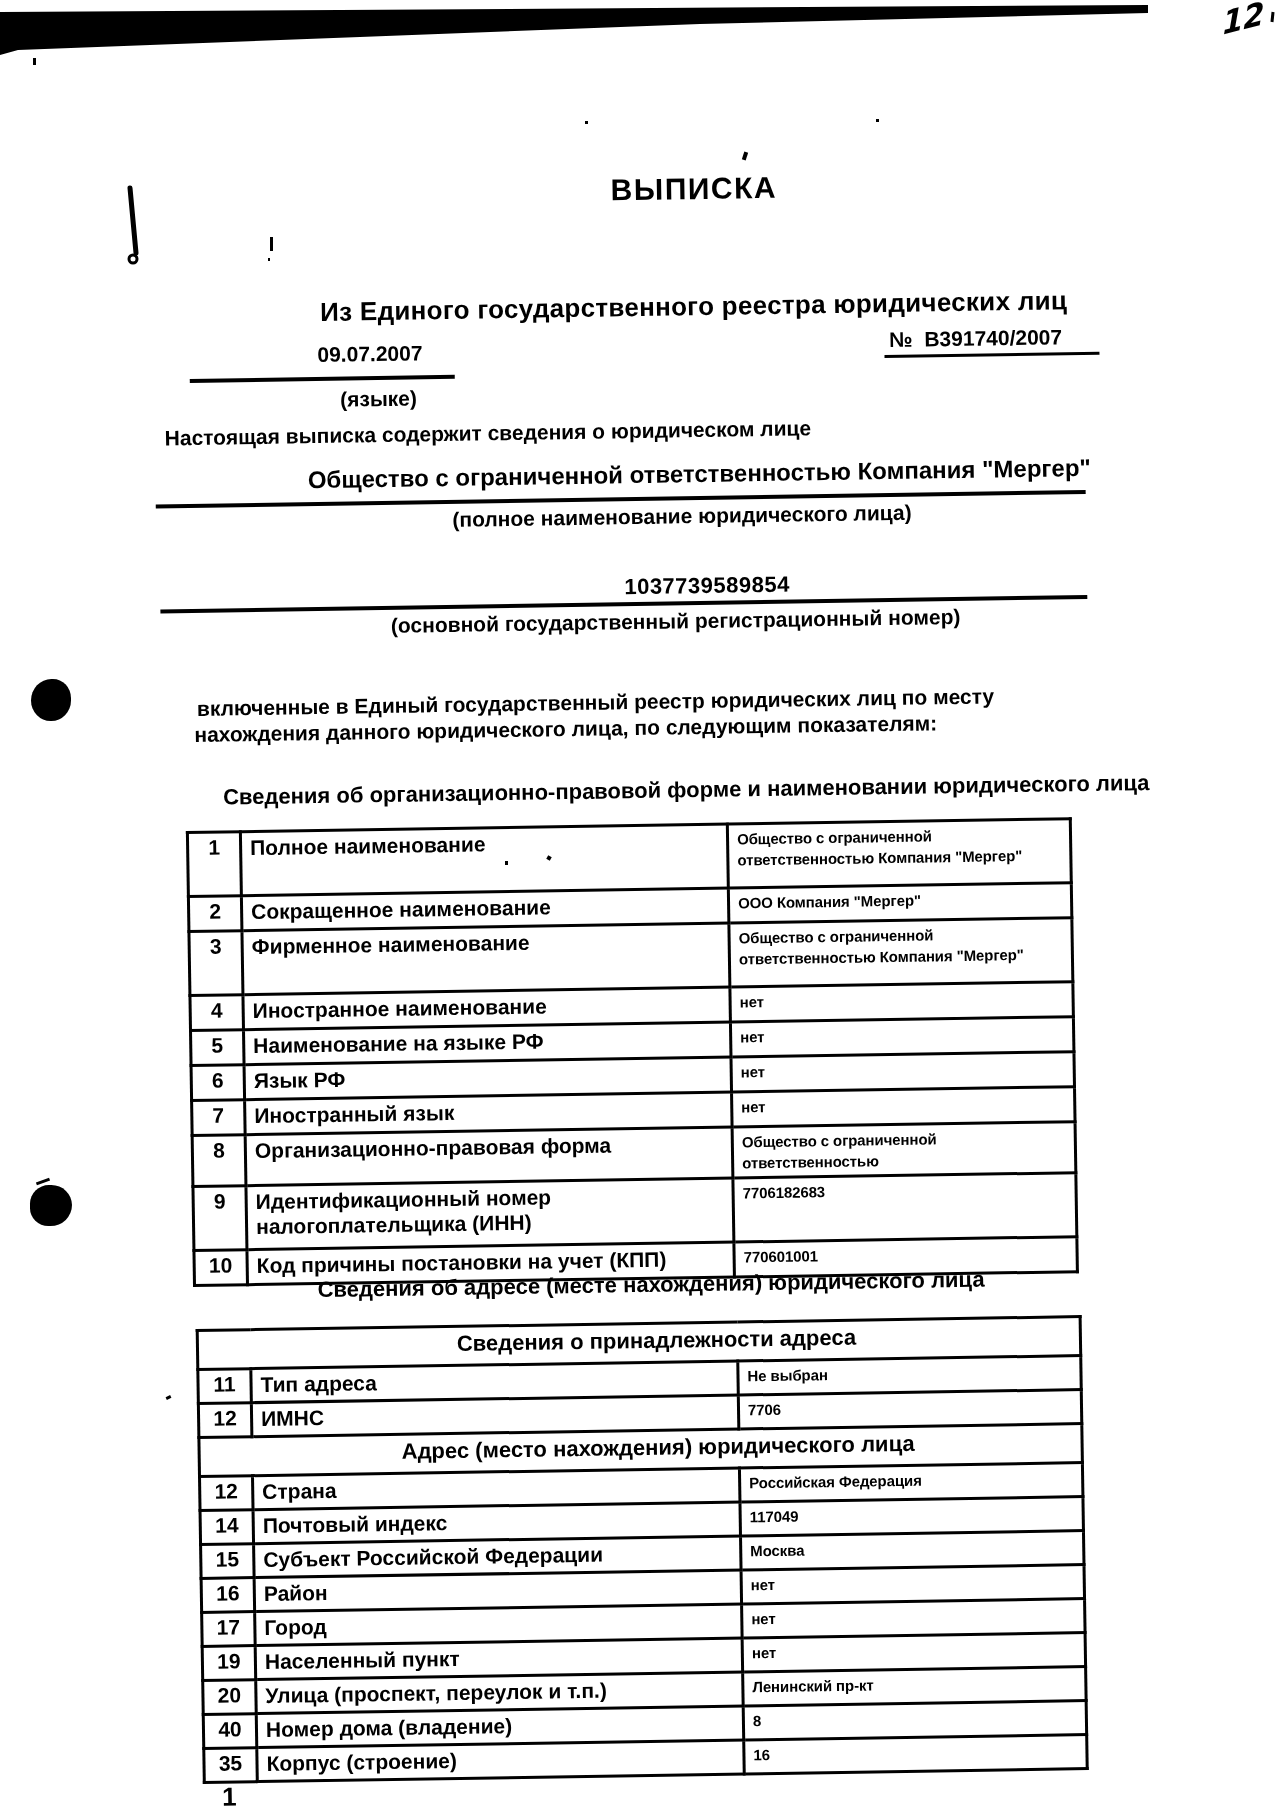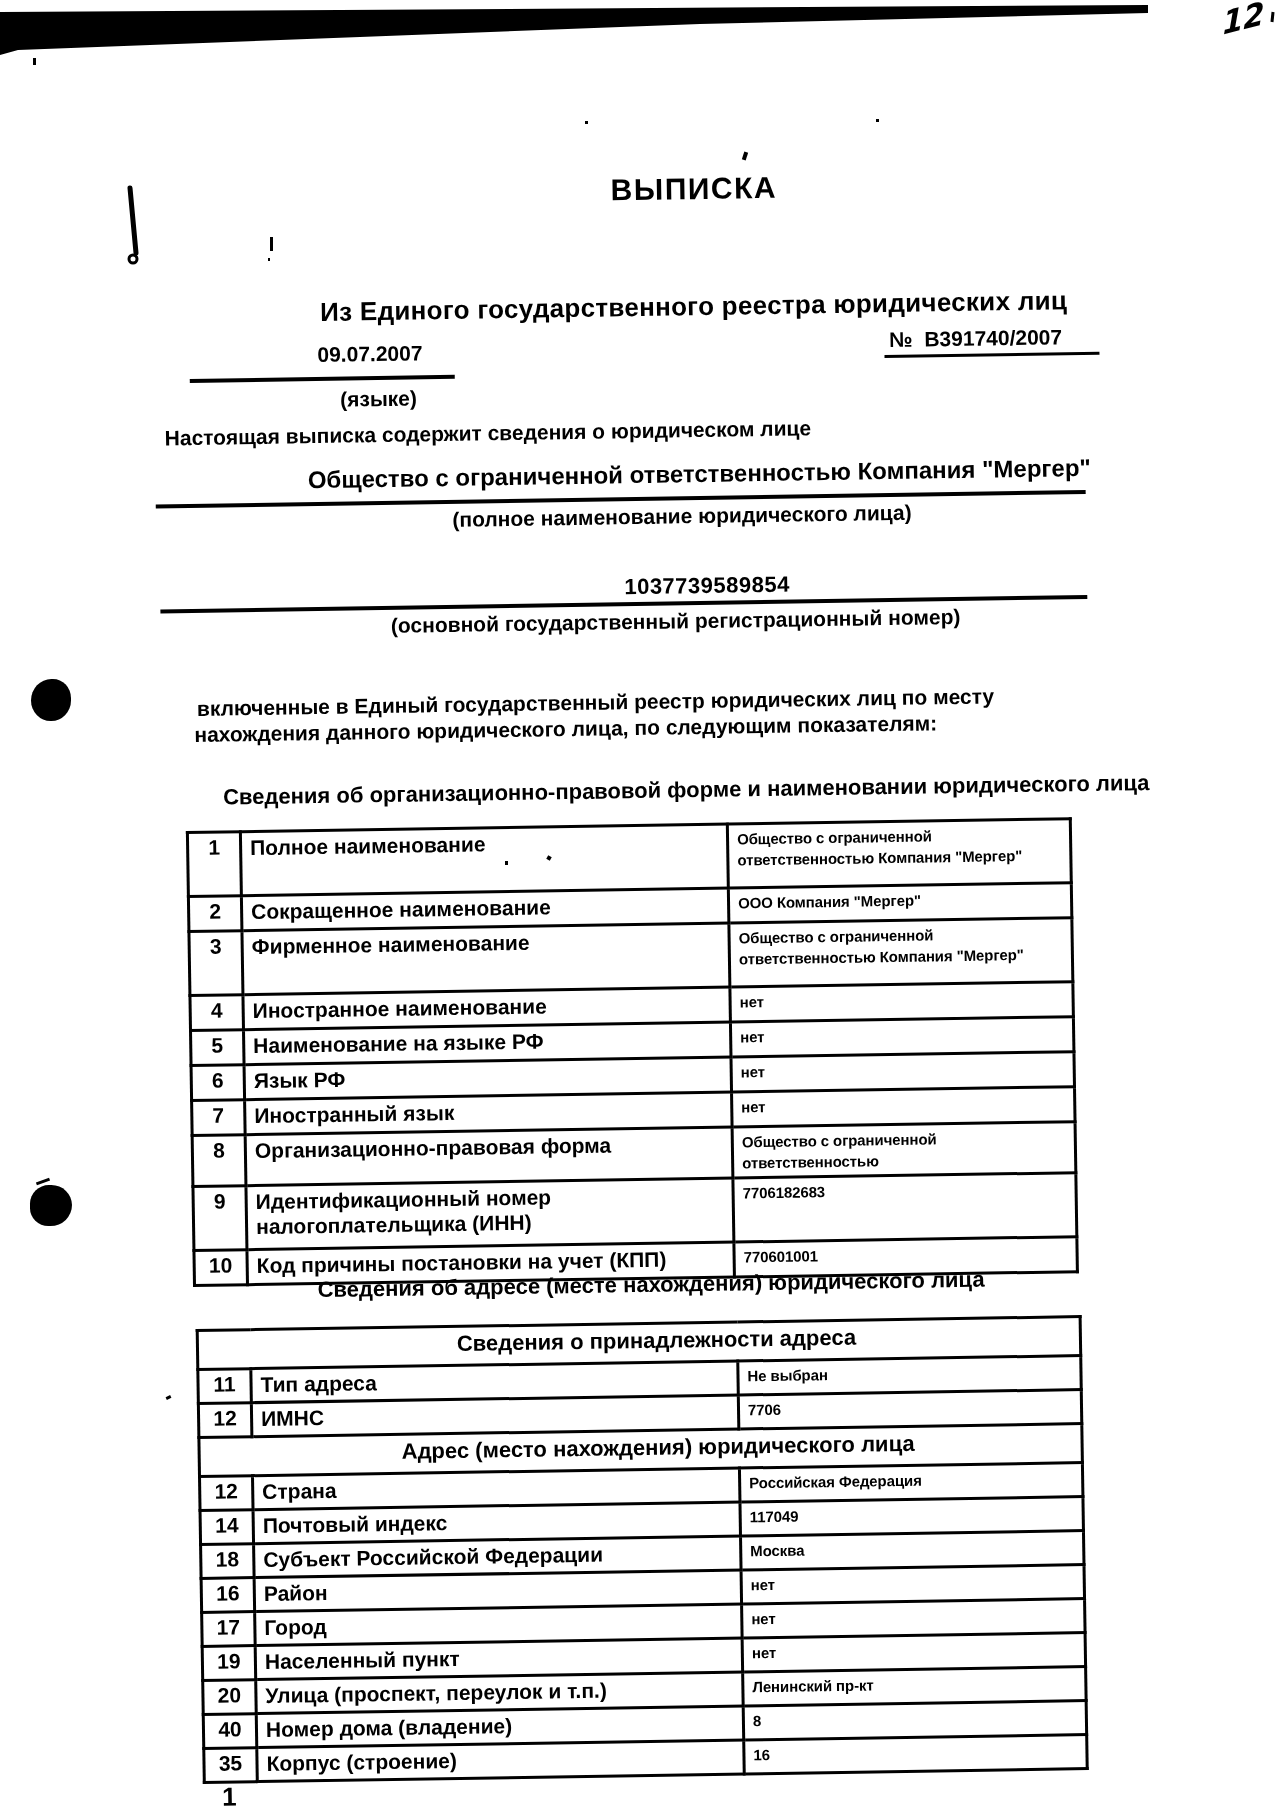--- a/index.html
+++ b/index.html
@@ -176,21 +176,21 @@
           <td class="c-num">12</td>
           <td class="c-label">Страна</td>
           <td class="c-value">Российская Федерация</td>
         </tr>
         <tr>
           <td class="c-num">14</td>
           <td class="c-label">Почтовый индекс</td>
           <td class="c-value">117049</td>
         </tr>
         <tr>
-          <td class="c-num">18</td>
+          <td class="c-num">15</td>
           <td class="c-label">Субъект Российской Федерации</td>
           <td class="c-value">Москва</td>
         </tr>
         <tr>
           <td class="c-num">16</td>
           <td class="c-label">Район</td>
           <td class="c-value">нет</td>
         </tr>
         <tr>
           <td class="c-num">17</td>

